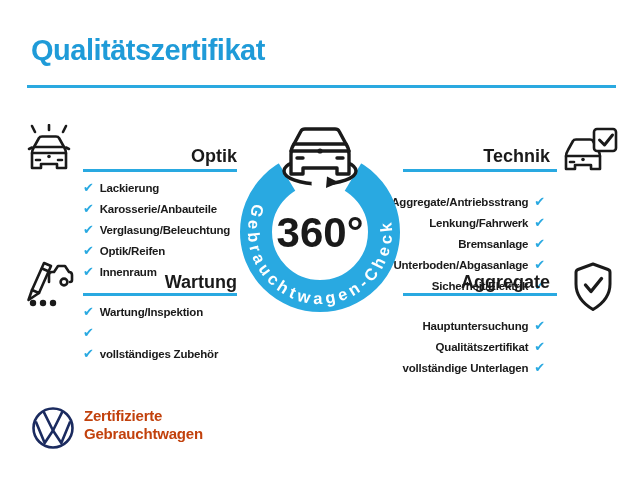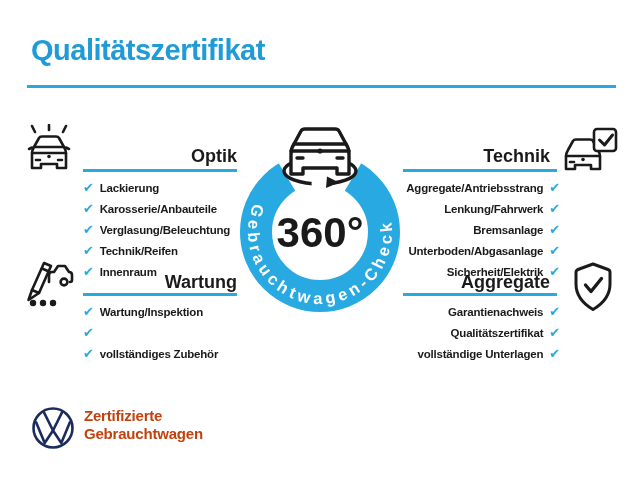--- a/index.html
+++ b/index.html
@@ -16,21 +16,21 @@
   
   .sec-head{position:absolute;width:154px;font-size:18px;font-weight:bold;color:#1A1A1A;}
   .sec-head.left{left:83px;text-align:right;}
   .sec-head.right{left:396px;text-align:right;}
   .sec-rule{position:absolute;width:154px;height:2.5px;background:#29A9E1;}
   .sec-rule.left{left:83px;}
   .sec-rule.right{left:403px;}
   
   .list{position:absolute;width:190px;}
   .list.left{left:83px;}
-  .list.right{left:370px;width:190px;}
+  .list.right{left:355px;width:190px;margin-top:14px;}
   .item{display:flex;align-items:center;height:21px;font-size:11.5px;font-weight:bold;letter-spacing:-0.2px;}
   .list.right .item{justify-content:flex-end;}
   .check{color:#29A9E1;font-size:13px;line-height:1;font-family:"DejaVu Sans", sans-serif;}
   .list.left .check{margin-right:6px;}
   .list.right .check{margin-left:6px;}
   
   .icon-abs{position:absolute;}
   
   .footer-text{
     position:absolute;left:84px;top:407px;font-size:15px;font-weight:bold;
@@ -101,21 +101,21 @@
     <div class="item">
         <span class="check">✔</span>
         <span>Karosserie/Anbauteile</span>
       </div>
     <div class="item">
         <span class="check">✔</span>
         <span>Verglasung/Beleuchtung</span>
       </div>
     <div class="item">
         <span class="check">✔</span>
-        <span>Technik/Reifen</span>
+        <span>Optik/Reifen</span>
       </div>
     <div class="item">
         <span class="check">✔</span>
         <span>Innenraum</span>
       </div>
   </div>
 
   <div class="sec-head right" style="top:146px">Technik</div>
   <div class="sec-rule right" style="top:169px"></div>
   <div class="list right" style="top:177px">
@@ -154,21 +154,21 @@
     <div class="item">
         <span class="check">✔</span>
         <span>vollständiges Zubehör</span>
       </div>
   </div>
 
   <div class="sec-head right" style="top:272px">Aggregate</div>
   <div class="sec-rule right" style="top:293px"></div>
   <div class="list right" style="top:301px">
     <div class="item">
-        <span>Garantienachweis</span>
+        <span>Hauptuntersuchung</span>
         <span class="check">✔</span>
       </div>
     <div class="item">
         <span>Qualitätszertifikat</span>
         <span class="check">✔</span>
       </div>
     <div class="item">
         <span>vollständige Unterlagen</span>
         <span class="check">✔</span>
       </div>

